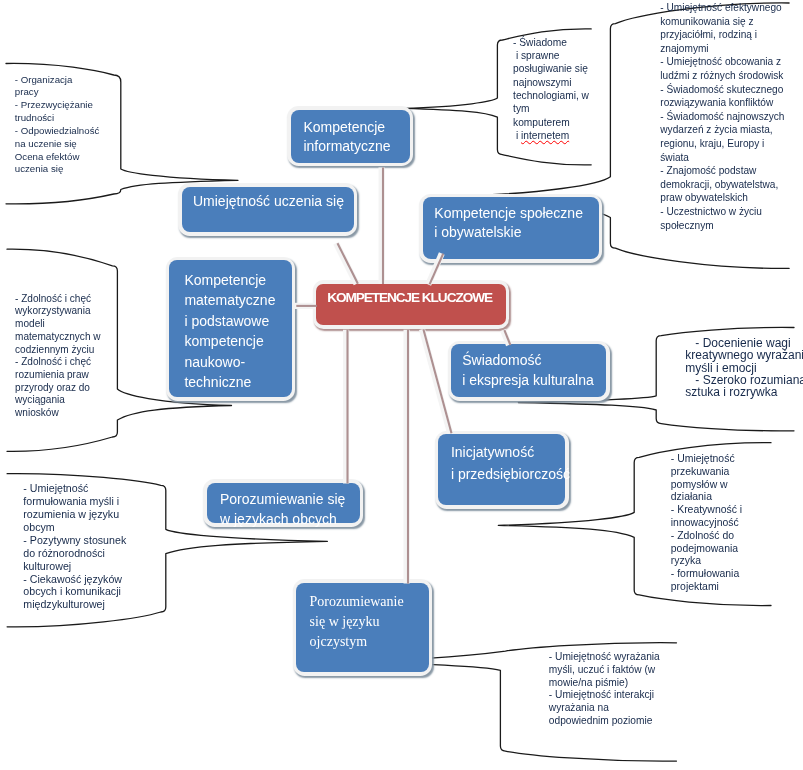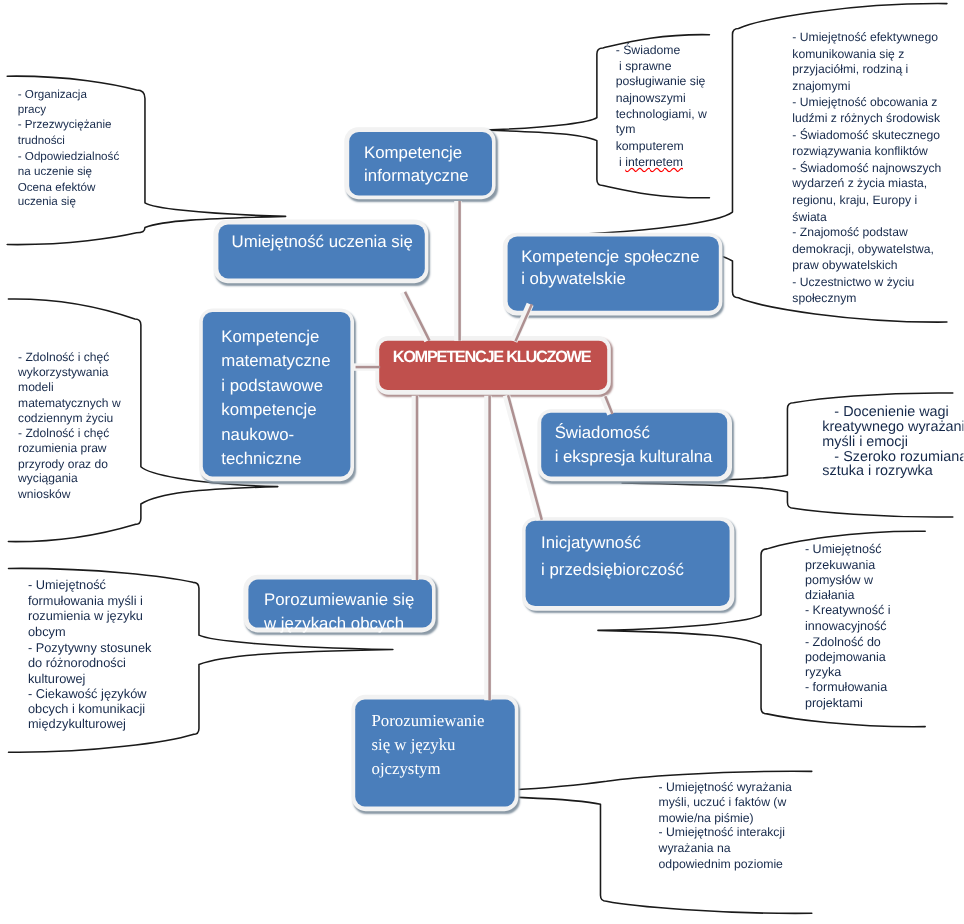--- a/index.html
+++ b/index.html
@@ -108,21 +108,21 @@
     <div>- Świadome</div>
     <div> i sprawne</div>
     <div>posługiwanie się</div>
     <div>najnowszymi</div>
     <div>technologiami, w</div>
     <div>tym</div>
     <div>komputerem</div>
     <div><span> i </span><span class="sc">internetem</span></div>
   </div>
 
-  <div class="callout" style="left:660.30px;top:25px;font-size:10.12px;line-height:13.59px;">
+  <div class="callout" style="left:660.30px;top:1px;font-size:10.12px;line-height:13.59px;">
     <div>- Umiejętność efektywnego</div>
     <div>komunikowania się z</div>
     <div>przyjaciółmi, rodziną i</div>
     <div>znajomymi</div>
     <div>- Umiejętność obcowania z</div>
     <div>ludźmi z różnych środowisk</div>
     <div>- Świadomość skutecznego</div>
     <div>rozwiązywania konfliktów</div>
     <div>- Świadomość najnowszych</div>
     <div>wydarzeń z życia miasta,</div>
@@ -215,21 +215,21 @@
 
   <div class="node" style="left:451.2px;top:344.2px;width:154.9px;height:53.0px;">
     <span class="halo"></span>
     <span class="body"></span>
     <span class="txt" style="left:11.0px;top:7.300000000000011px;line-height:19.6px;">
       <div>Świadomość</div>
       <div>i ekspresja kulturalna</div>
     </span>
   </div>
 
-  <div class="node" style="left:438.1px;top:434.2px;width:170px;height:70.9px;">
+  <div class="node" style="left:438.1px;top:434.2px;width:127px;height:70.9px;">
     <span class="halo"></span>
     <span class="body"></span>
     <span class="txt" style="left:12.799999999999955px;top:8.199999999999989px;line-height:21.4px;">
       <div>Inicjatywność</div>
       <div>i przedsiębiorczość</div>
     </span>
   </div>
 
   <div class="node" style="left:207px;top:483.0px;width:152.6px;height:40px;border-radius:23px;">
     <span class="halo"></span>

